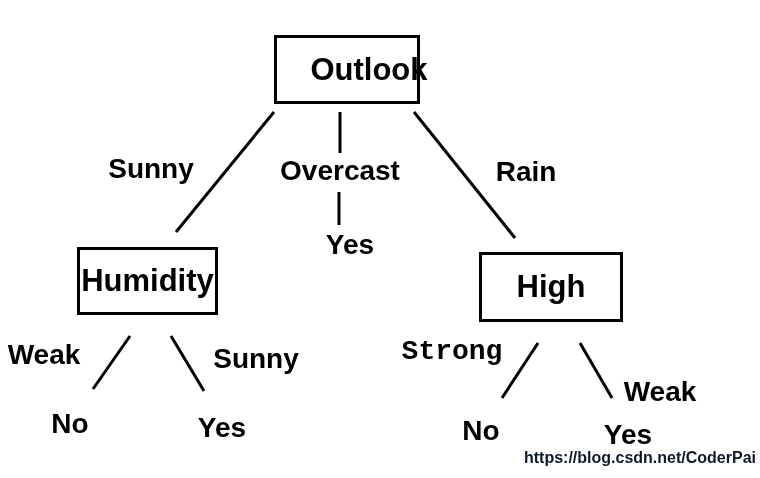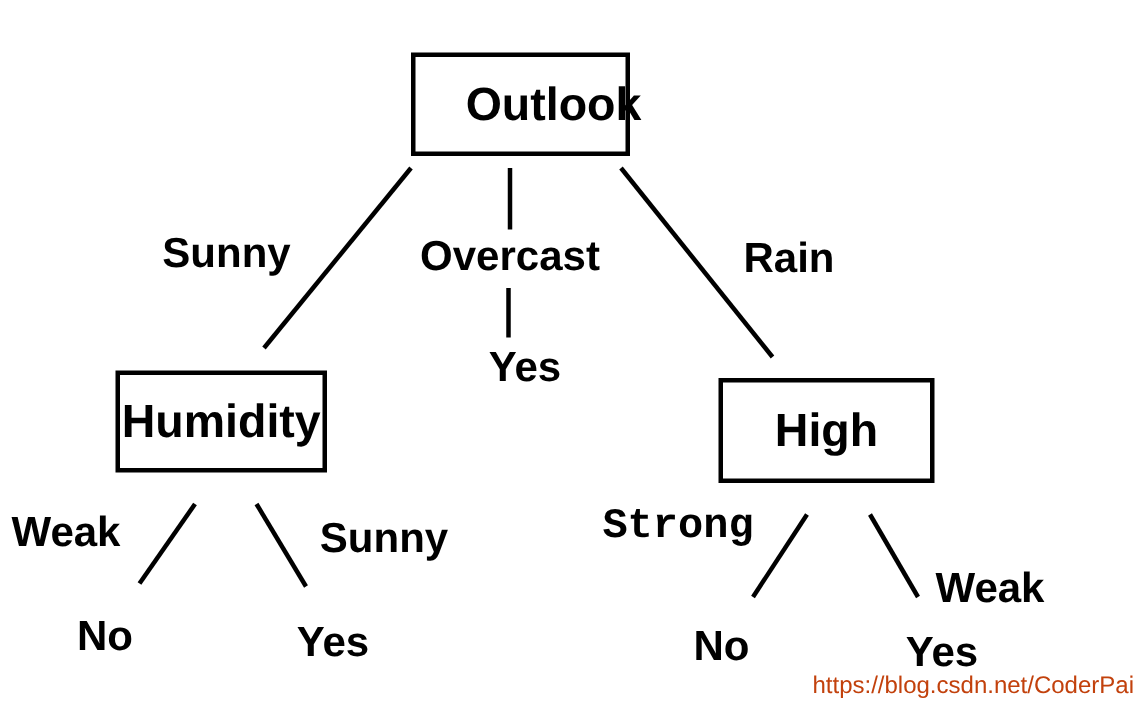--- a/index.html
+++ b/index.html
@@ -46,22 +46,22 @@
     font-size: 28px;
     color: #000000;
     white-space: nowrap;
     line-height: 1;
   }
   .watermark {
     position: absolute;
     right: 4px;
     top: 449px;
     font-size: 16px;
-    font-weight: normal;
-    color: #c2410c;
+    font-weight: bold;
+    color: #0f172a;
     white-space: nowrap;
   }
 </style>
 </head>
 <body>
 
 <div class="canvas">
 
   <svg class="edges" viewBox="0 0 760 478" xmlns="http://www.w3.org/2000/svg">
     <line x1="274" y1="112" x2="176" y2="232" stroke="#000000" stroke-width="3"></line>

